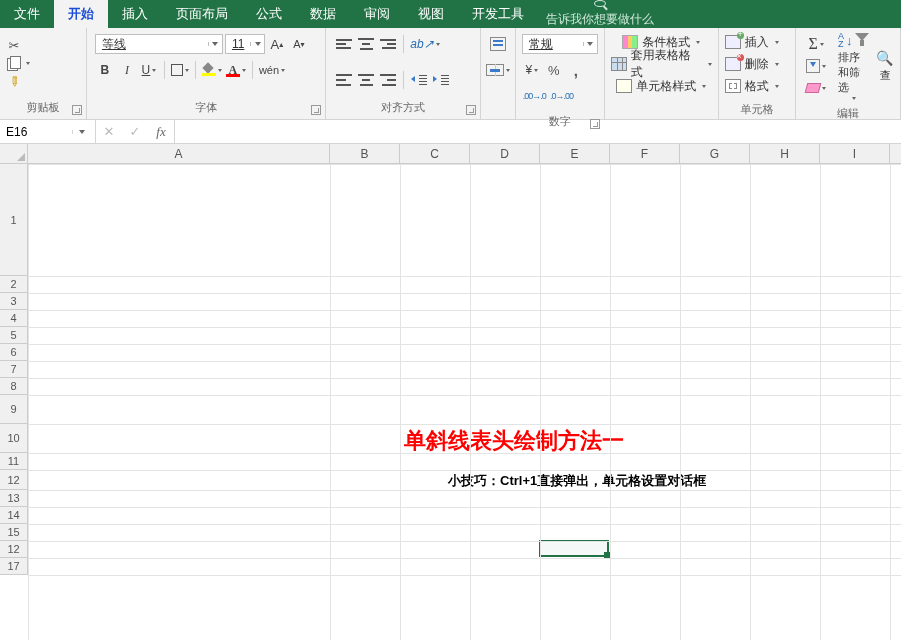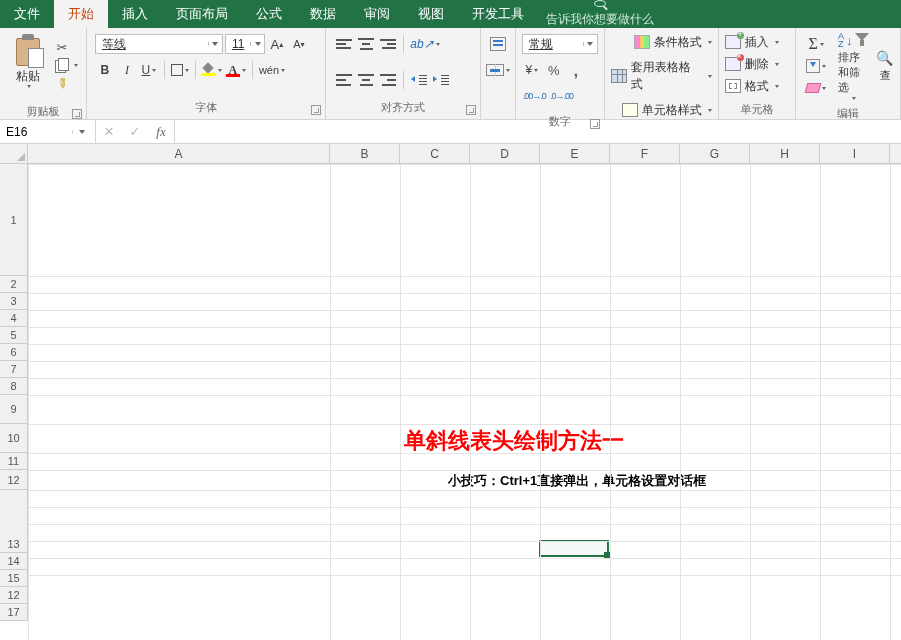--- a/index.html
+++ b/index.html
@@ -1,21 +1,21 @@
 <!DOCTYPE html>
 <html><head>
 <meta charset="utf-8">
 <style>
   * { box-sizing: border-box; margin: 0; padding: 0; font-family: "Microsoft YaHei", "Segoe UI", sans-serif; }
   body { background: #fff; width: 901px; height: 640px; overflow: hidden; font-size: 12px; color: #333; }
 
   
   .tabbar { background: #217346; height: 28px; display: flex; align-items: stretch; color: #fff; }
   .tab { padding: 0 14px; display: flex; align-items: center; font-size: 13px; cursor: pointer; }
-  .tab.active { background: #f3f3f3; color: #c2410c; }
+  .tab.active { background: #f3f3f3; color: #1d4ed8; font-weight: bold; }
   .tell-me { display: flex; align-items: center; gap: 4px; padding: 0 8px; color: #cfe8d9; font-size: 12px; flex-direction: column; }
   .tell-me .mag { width: 12px; height: 12px; border: 1.5px solid #cfe8d9; border-radius: 50%; position: relative; }
   .tell-me .mag::after { content:""; position:absolute; width:5px; height:1.5px; background:#cfe8d9; transform:rotate(45deg); bottom:-2px; right:-3px; }
 
   
   .ribbon { background: #f3f3f3; border-bottom: 1px solid #d4d4d4; height: 92px; display: flex; }
   .group { border-right: 1px solid #d4d4d4; display: flex; flex-direction: column; }
   .group-body { flex: 1; display: flex; align-items: center; padding: 4px 6px; gap: 4px; }
   .group-label { text-align: center; font-size: 11px; color: #666; padding: 2px 0 4px; position: relative; }
   .group-label .dlg { position:absolute; right:4px; bottom:4px; width:10px; height:10px; border:1px solid #999; }
@@ -161,29 +161,20 @@
   <div class="tell-me">
     <span class="mag"></span>
     <span>告诉我你想要做什么</span>
   </div>
 </div>
 
 <div class="ribbon">
 
   <div class="group" style="width:90px">
     <div class="group-body">
-      <div class="paste-big">
-        <div class="paste-icon">
-          <div class="board"></div>
-            <div class="clip"></div>
-            <div class="sheet"></div>
-        </div>
-        <div class="paste-label">粘贴</div>
-        <span class="caret-s"></span>
-      </div>
       <div class="clip-side">
         <div class="mini-icon">
             <span class="scissors"></span>
           </div>
         <div class="hstack">
           <div class="mini-icon">
               <span class="copy-ic"></span>
             </div>
           <span class="caret-s"></span>
         </div>
@@ -360,21 +351,21 @@
         <div class="btn dec-dec">.0→.00</div>
       </div>
     </div>
     <div class="group-label">
       <span>数字</span>
       <span class="dlg"></span>
     </div>
   </div>
 
   <div class="group" style="width:118px">
-    <div class="group-body vstack" style="align-items:flex-end;gap:14px;padding:4px 6px">
+    <div class="group-body vstack" style="align-items:center;gap:2px;padding:4px 6px">
       <div class="style-row">
         <span class="cf-ic"></span>
         <span>条件格式</span>
           <span class="caret-s"></span>
       </div>
       <div class="style-row">
         <span class="tbl-ic"></span>
         <span>套用表格格式</span>
           <span class="caret-s"></span>
       </div>
@@ -479,21 +470,21 @@
       <div class="rh" style="height: 17px;">3</div>
       <div class="rh" style="height: 17px;">4</div>
       <div class="rh" style="height: 17px;">5</div>
       <div class="rh" style="height: 17px;">6</div>
       <div class="rh" style="height: 17px;">7</div>
       <div class="rh" style="height: 17px;">8</div>
       <div class="rh" style="height: 29px;">9</div>
       <div class="rh" style="height: 29px;">10</div>
       <div class="rh" style="height: 17px;">11</div>
       <div class="rh" style="height: 20px;">12</div>
-      <div class="rh" style="height: 17px; margin-top: 46px;">13</div>
+      <div class="rh" style="height: 17px;">13</div>
       <div class="rh" style="height: 17px;">14</div>
       <div class="rh" style="height: 17px;">15</div>
       <div class="rh" style="height: 17px;">12</div>
       <div class="rh" style="height: 17px;">17</div>
     </div>
   <div class="cells" id="cells">
     <div class="celltext red-title" id="titleText" style="left: 376px; top: 262px; height: 29px;">单斜线表头绘制方法一</div>
     <div class="celltext tip-text" id="tipText" style="left: 376px; top: 307px; height: 20px;">小技巧：Ctrl+1直接弹出，单元格设置对话框</div>
     <div class="sel" id="selBox" style="left: 511px; top: 376px; width: 70px; height: 17px;"></div>
   <div class="gridline-v" style="left: 0px;"></div>

